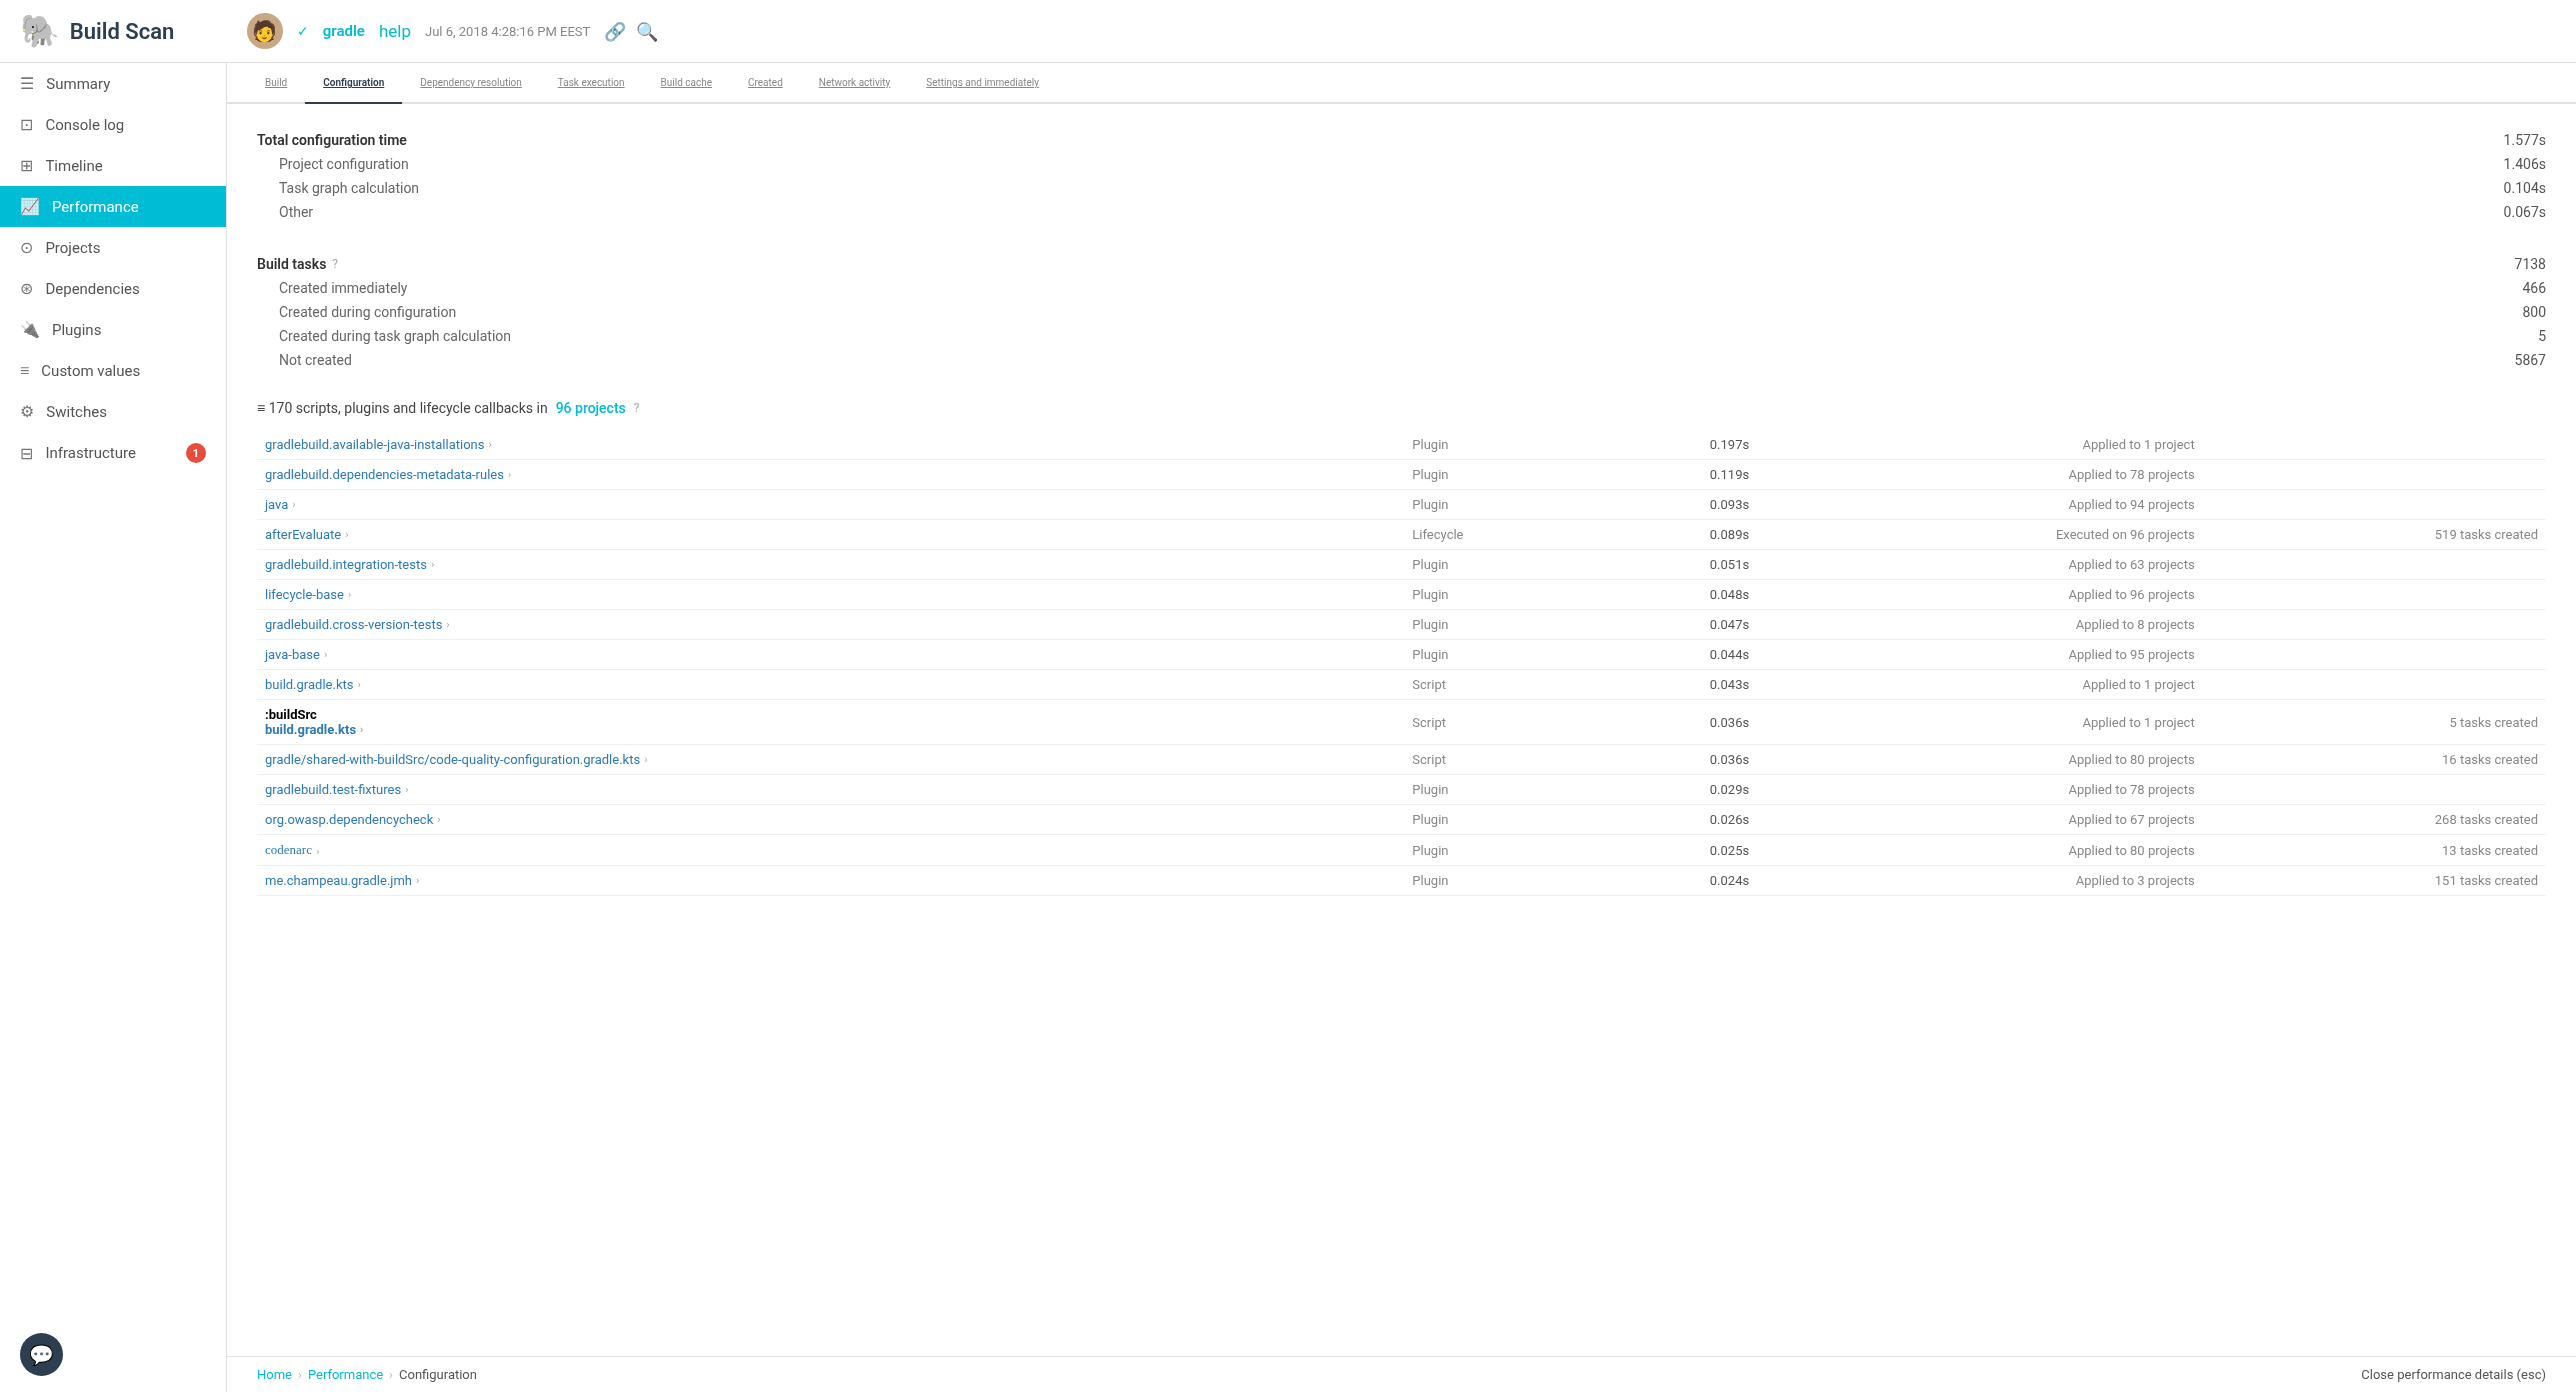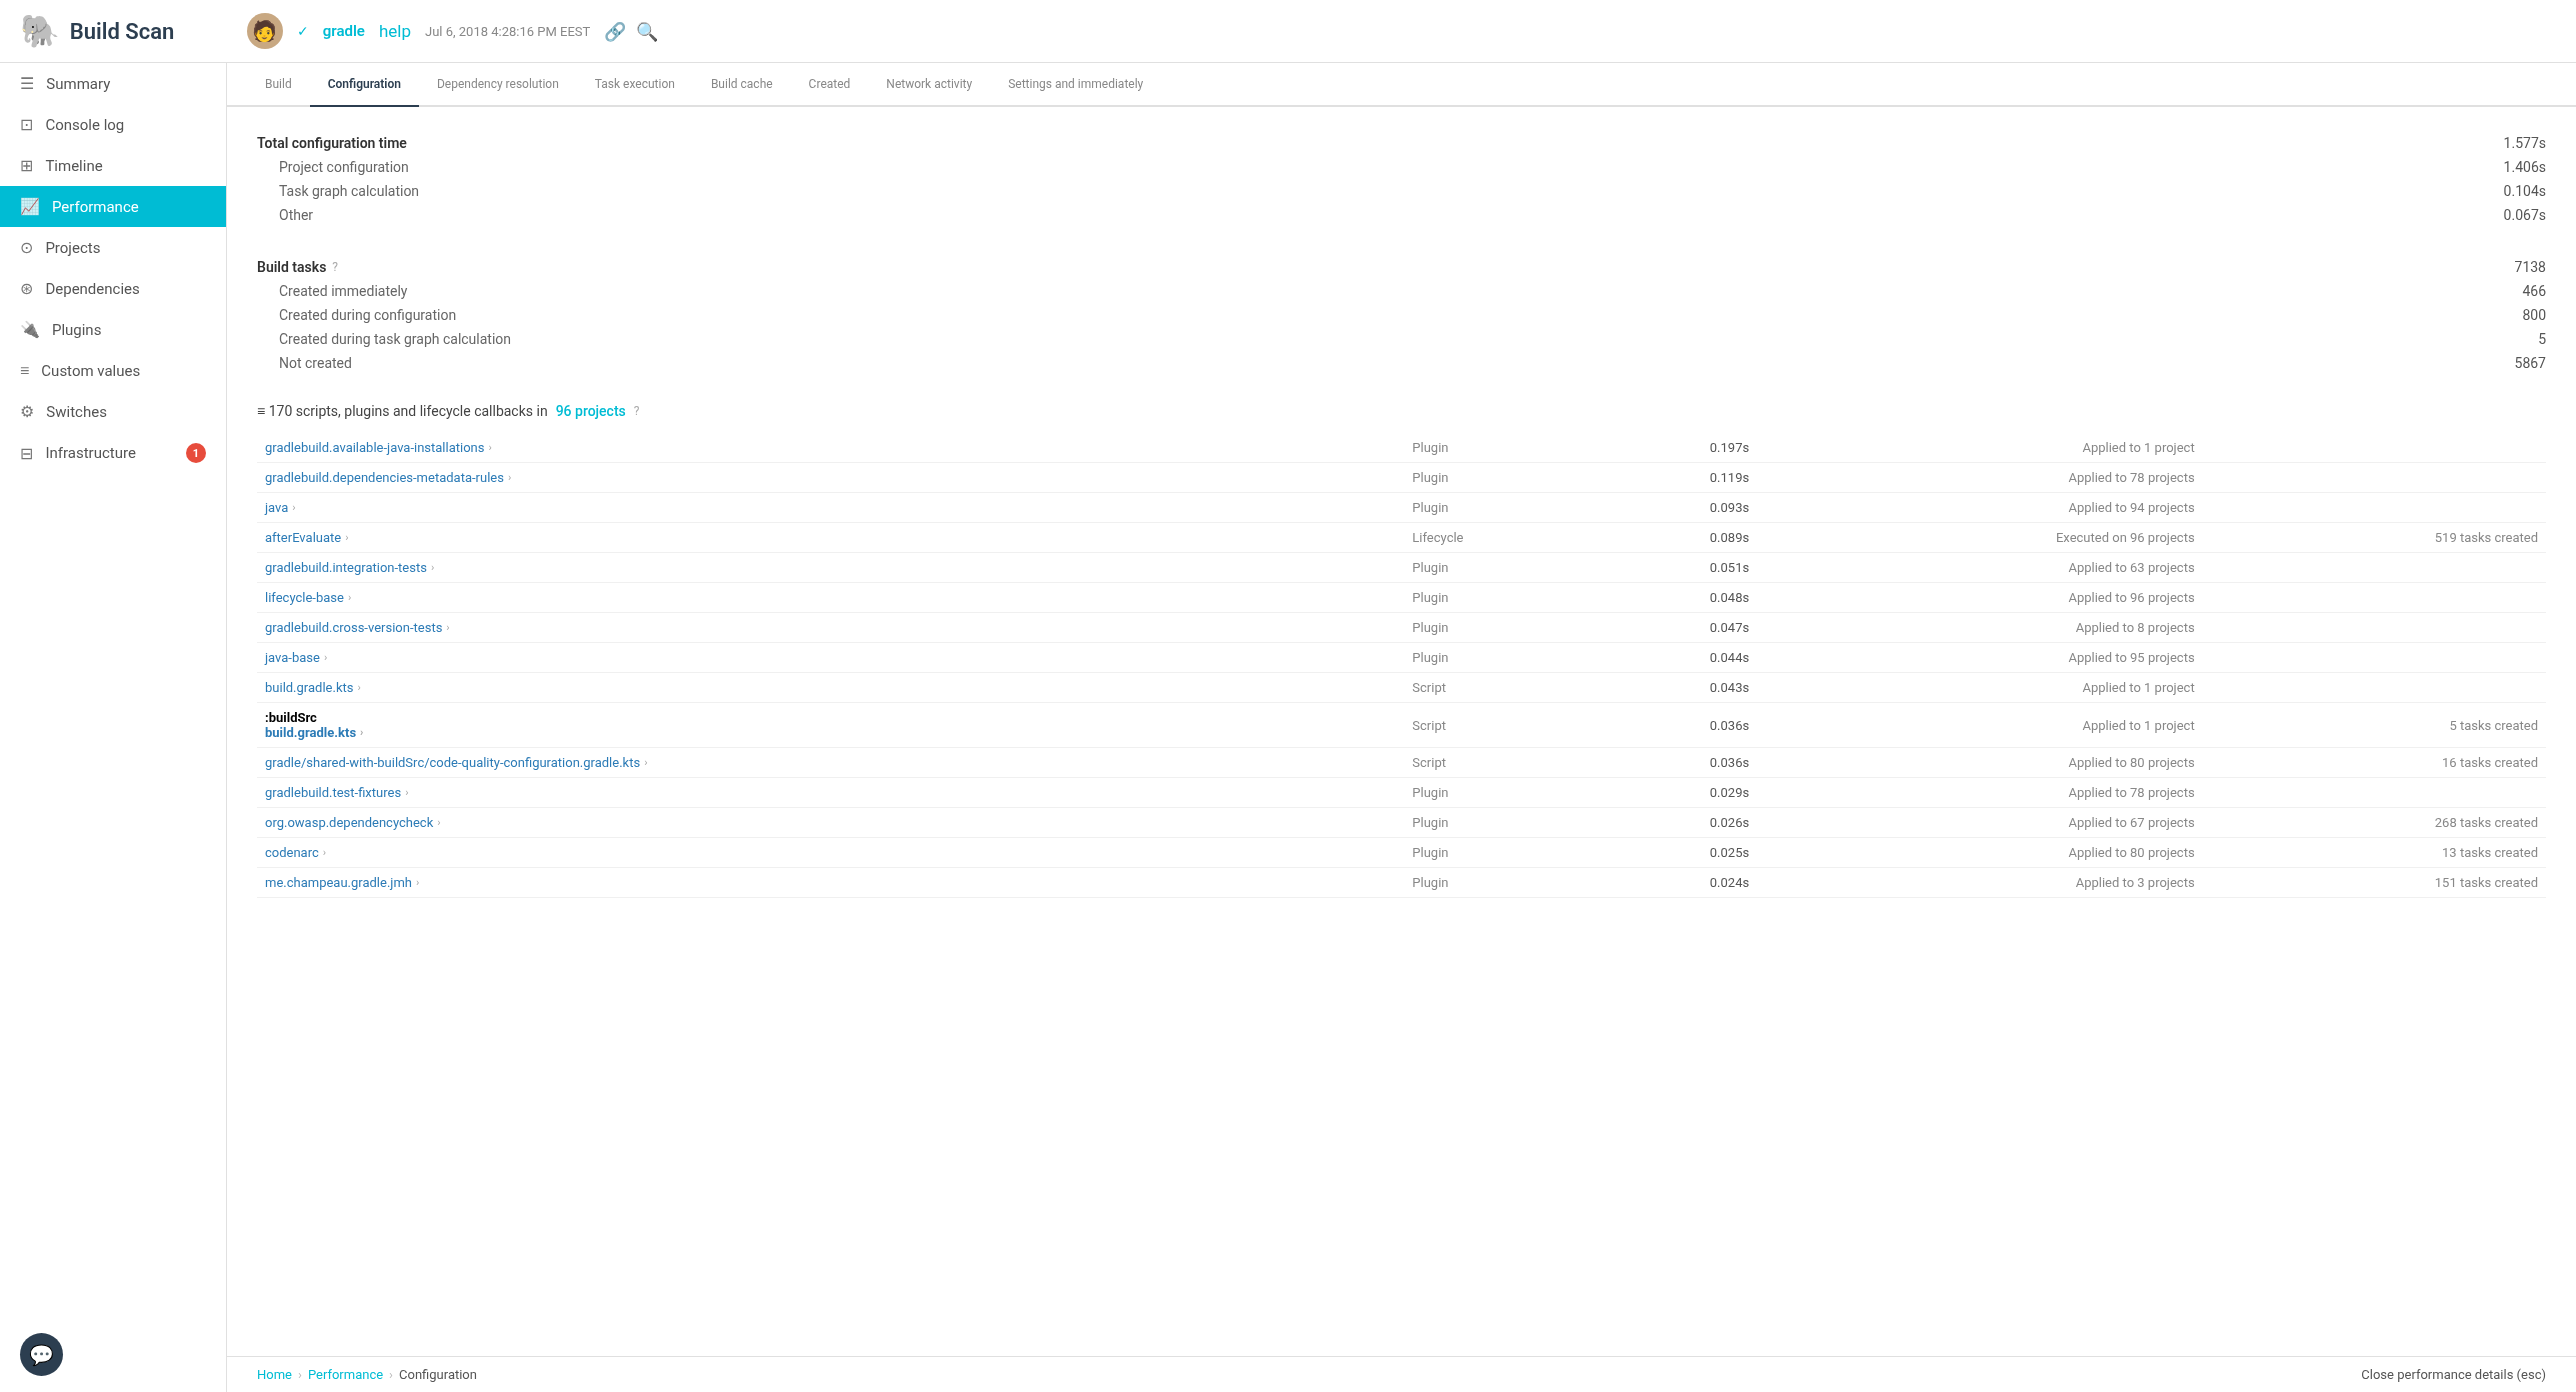--- a/index.html
+++ b/index.html
@@ -29,21 +29,21 @@
     .sidebar-item .si-icon { font-size: 16px; opacity: 0.8; }
     .sidebar-item .badge { background: #e74c3c; color: #fff; border-radius: 50%; width: 20px; height: 20px; display: flex; align-items: center; justify-content: center; font-size: 11px; font-weight: bold; margin-left: auto; }
     .sidebar-bottom { margin-top: auto; padding: 16px 20px; }
     .chat-btn { width: 43px; height: 43px; border-radius: 50%; background: #2c3e50; color: #fff; display: flex; align-items: center; justify-content: center; font-size: 20px; cursor: pointer; }
 
     
     .main { flex: 1; display: flex; flex-direction: column; overflow: hidden; background: #fff; }
 
     
     .tabs { display: flex; align-items: center; border-bottom: 2px solid #e0e0e0; padding: 0 20px; background: #fff; flex-shrink: 0; }
-    .tab { padding: 14px 18px; font-size: 12px; color: #888; cursor: pointer; border-bottom: 2px solid transparent; margin-bottom: -2px; white-space: nowrap; }
+    .tab { padding: 14px 18px; font-size: 10px; color: #888; cursor: pointer; border-bottom: 2px solid transparent; margin-bottom: -2px; white-space: nowrap; text-decoration: underline; }
     .tab.active { color: #2c3e50; font-weight: 600; border-bottom: 2px solid #2c3e50; }
 
     
     .content { flex: 1; overflow-y: auto; padding: 24px 30px; }
 
     
     .config-table { margin-bottom: 28px; }
     .config-row { display: flex; align-items: center; padding: 4px 0; font-size: 14px; }
     .config-label { color: #555; }
     .config-label.main-label { font-weight: 600; color: #333; }
@@ -329,21 +329,21 @@
             <tr>
     <td style="max-width:572px;">
                 <span class="plugin-name">org.owasp.dependencycheck <span class="expand-chevron">›</span></span>
               </td>
     <td class="plugin-type">Plugin</td>
     <td class="plugin-time">0.026s</td>
     <td class="plugin-applied">Applied to 67 projects</td>
     <td class="plugin-tasks">268 tasks created</td>
   </tr>
             <tr>
-    <td style="max-width:572px;">
+    <td style="max-width:572px;font-family:Liberation Serif, serif;">
                 <span class="plugin-name">codenarc <span class="expand-chevron">›</span></span>
               </td>
     <td class="plugin-type">Plugin</td>
     <td class="plugin-time">0.025s</td>
     <td class="plugin-applied">Applied to 80 projects</td>
     <td class="plugin-tasks">13 tasks created</td>
   </tr>
             <tr>
     <td style="max-width:572px;">
                 <span class="plugin-name">me.champeau.gradle.jmh <span class="expand-chevron">›</span></span>

